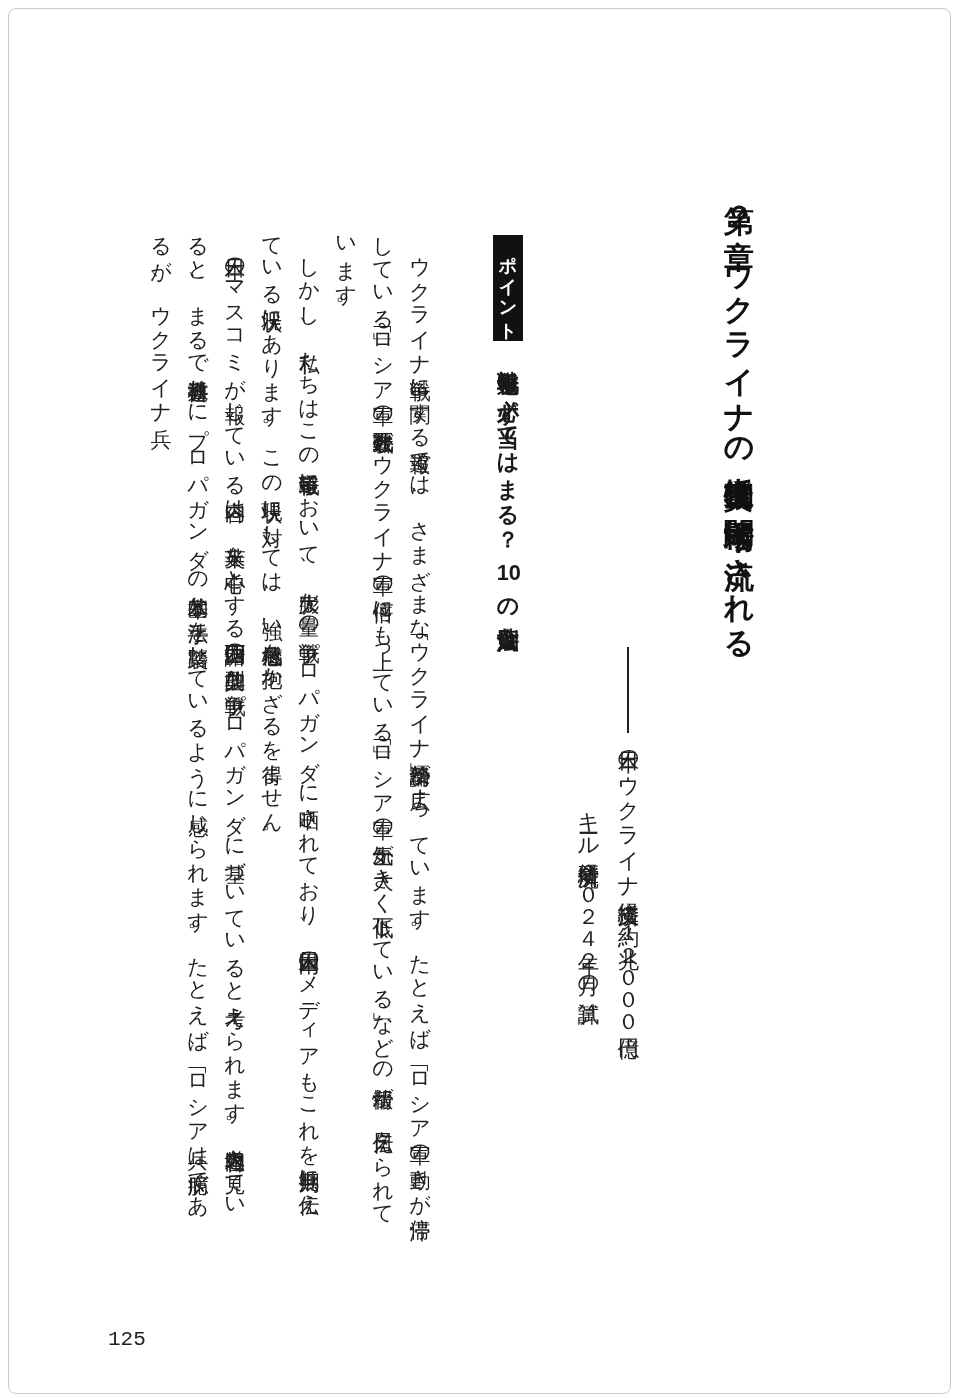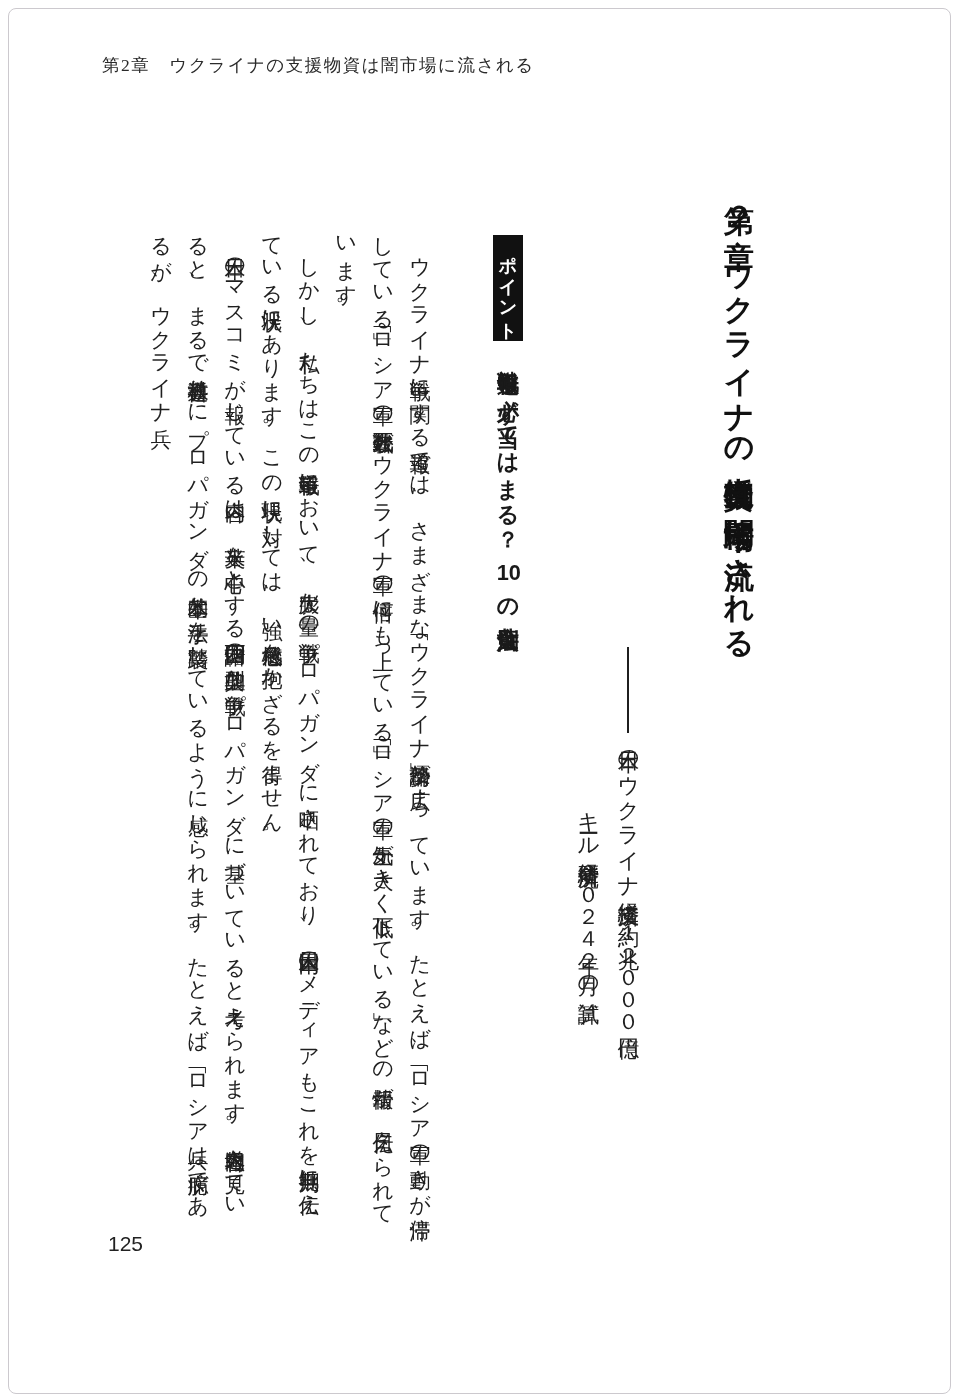--- a/index.html
+++ b/index.html
@@ -120,34 +120,33 @@
     color: #1f1f1f;
   }
   .body-text p {
     margin: 0;
     text-indent: 1em;
   }
   
   .page-number {
     position: absolute;
     left: 108px;
-    top: 1232px;
-    font-family: Liberation Sans, sans-serif;
+    top: 1328px;
+    font-family: Liberation Mono, monospace;
     font-size: 21px;
     color: #222;
   }
 </style>
 </head>
 <body>
 
 <div class="page">
 
   <div class="frame"></div>
 
-  <div class="running-header">第2章　ウクライナの支援物資は闇市場に流される</div>
 
   <div class="chapter-title v">
     <span>第２章</span><span class="vspace"></span><span>ウクライナの支援物資は闇市場に流される</span>
   </div>
 
   <div class="subtitle v">
     <p class="line1"><span class="vdash"></span><span>日本のウクライナ経済支援　約１兆２０００億円</span></p>
     <p class="line2"><span>キール経済研究所２０２４年２月の試算</span></p>
   </div>
 

